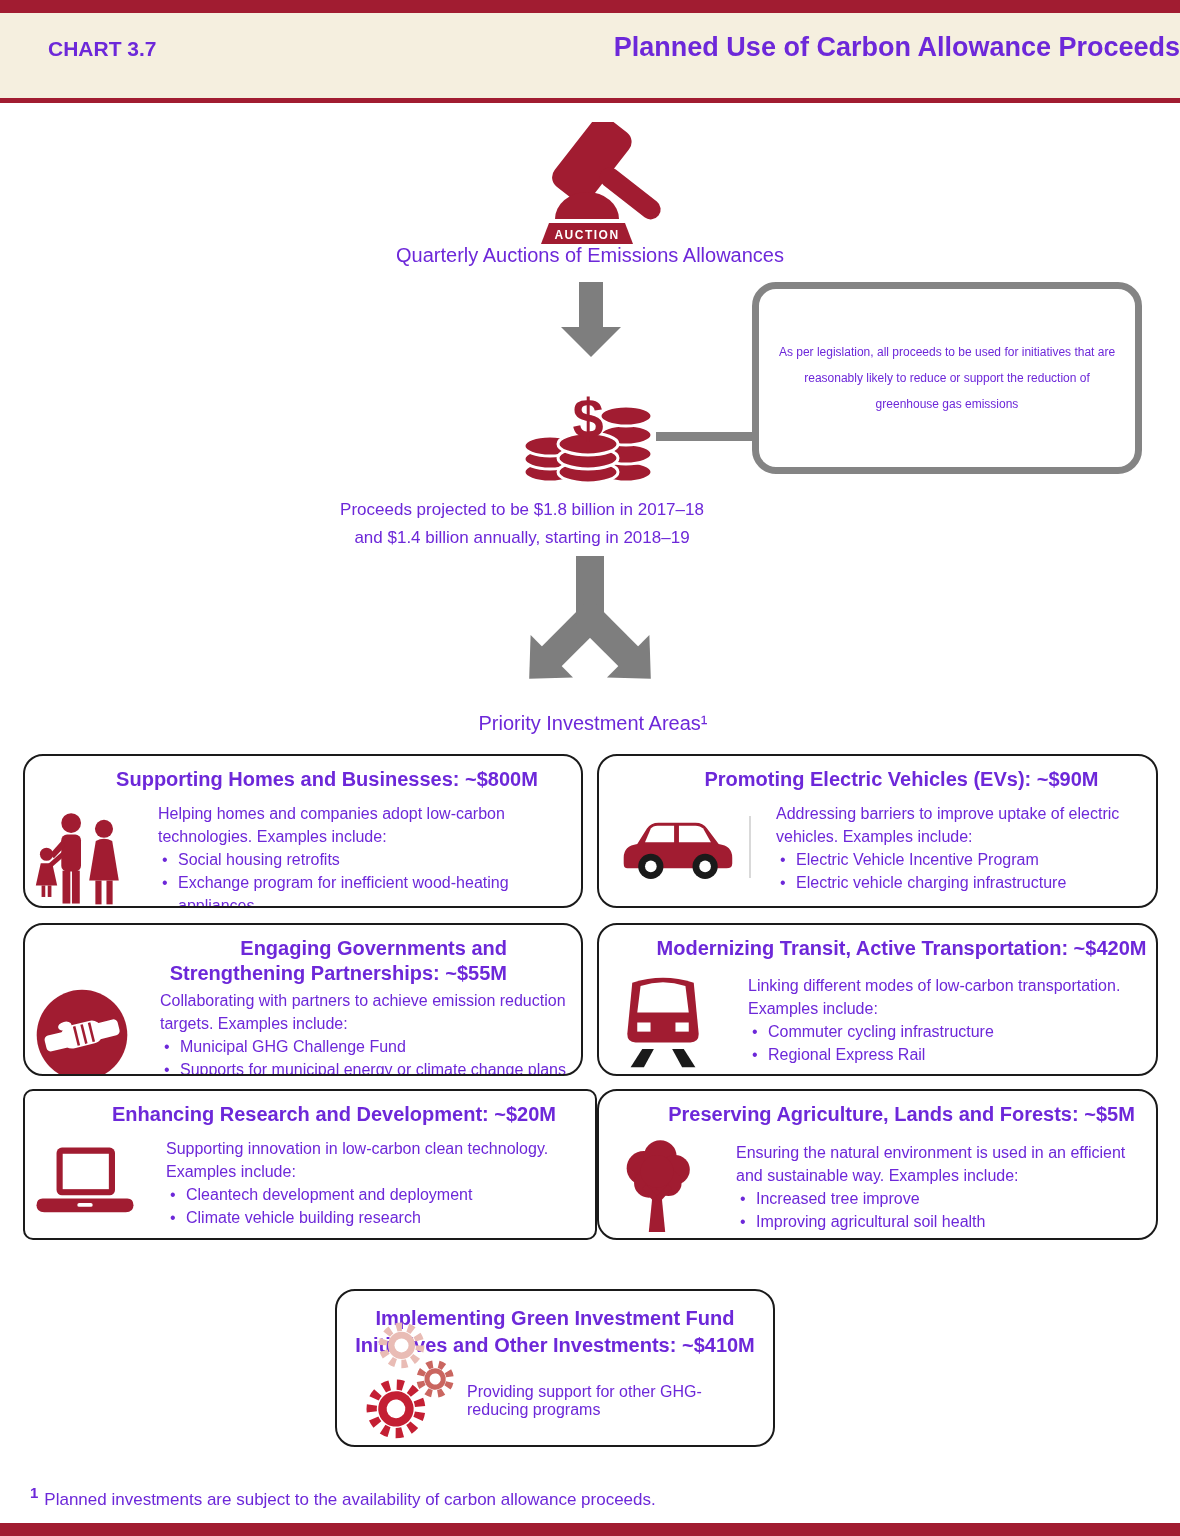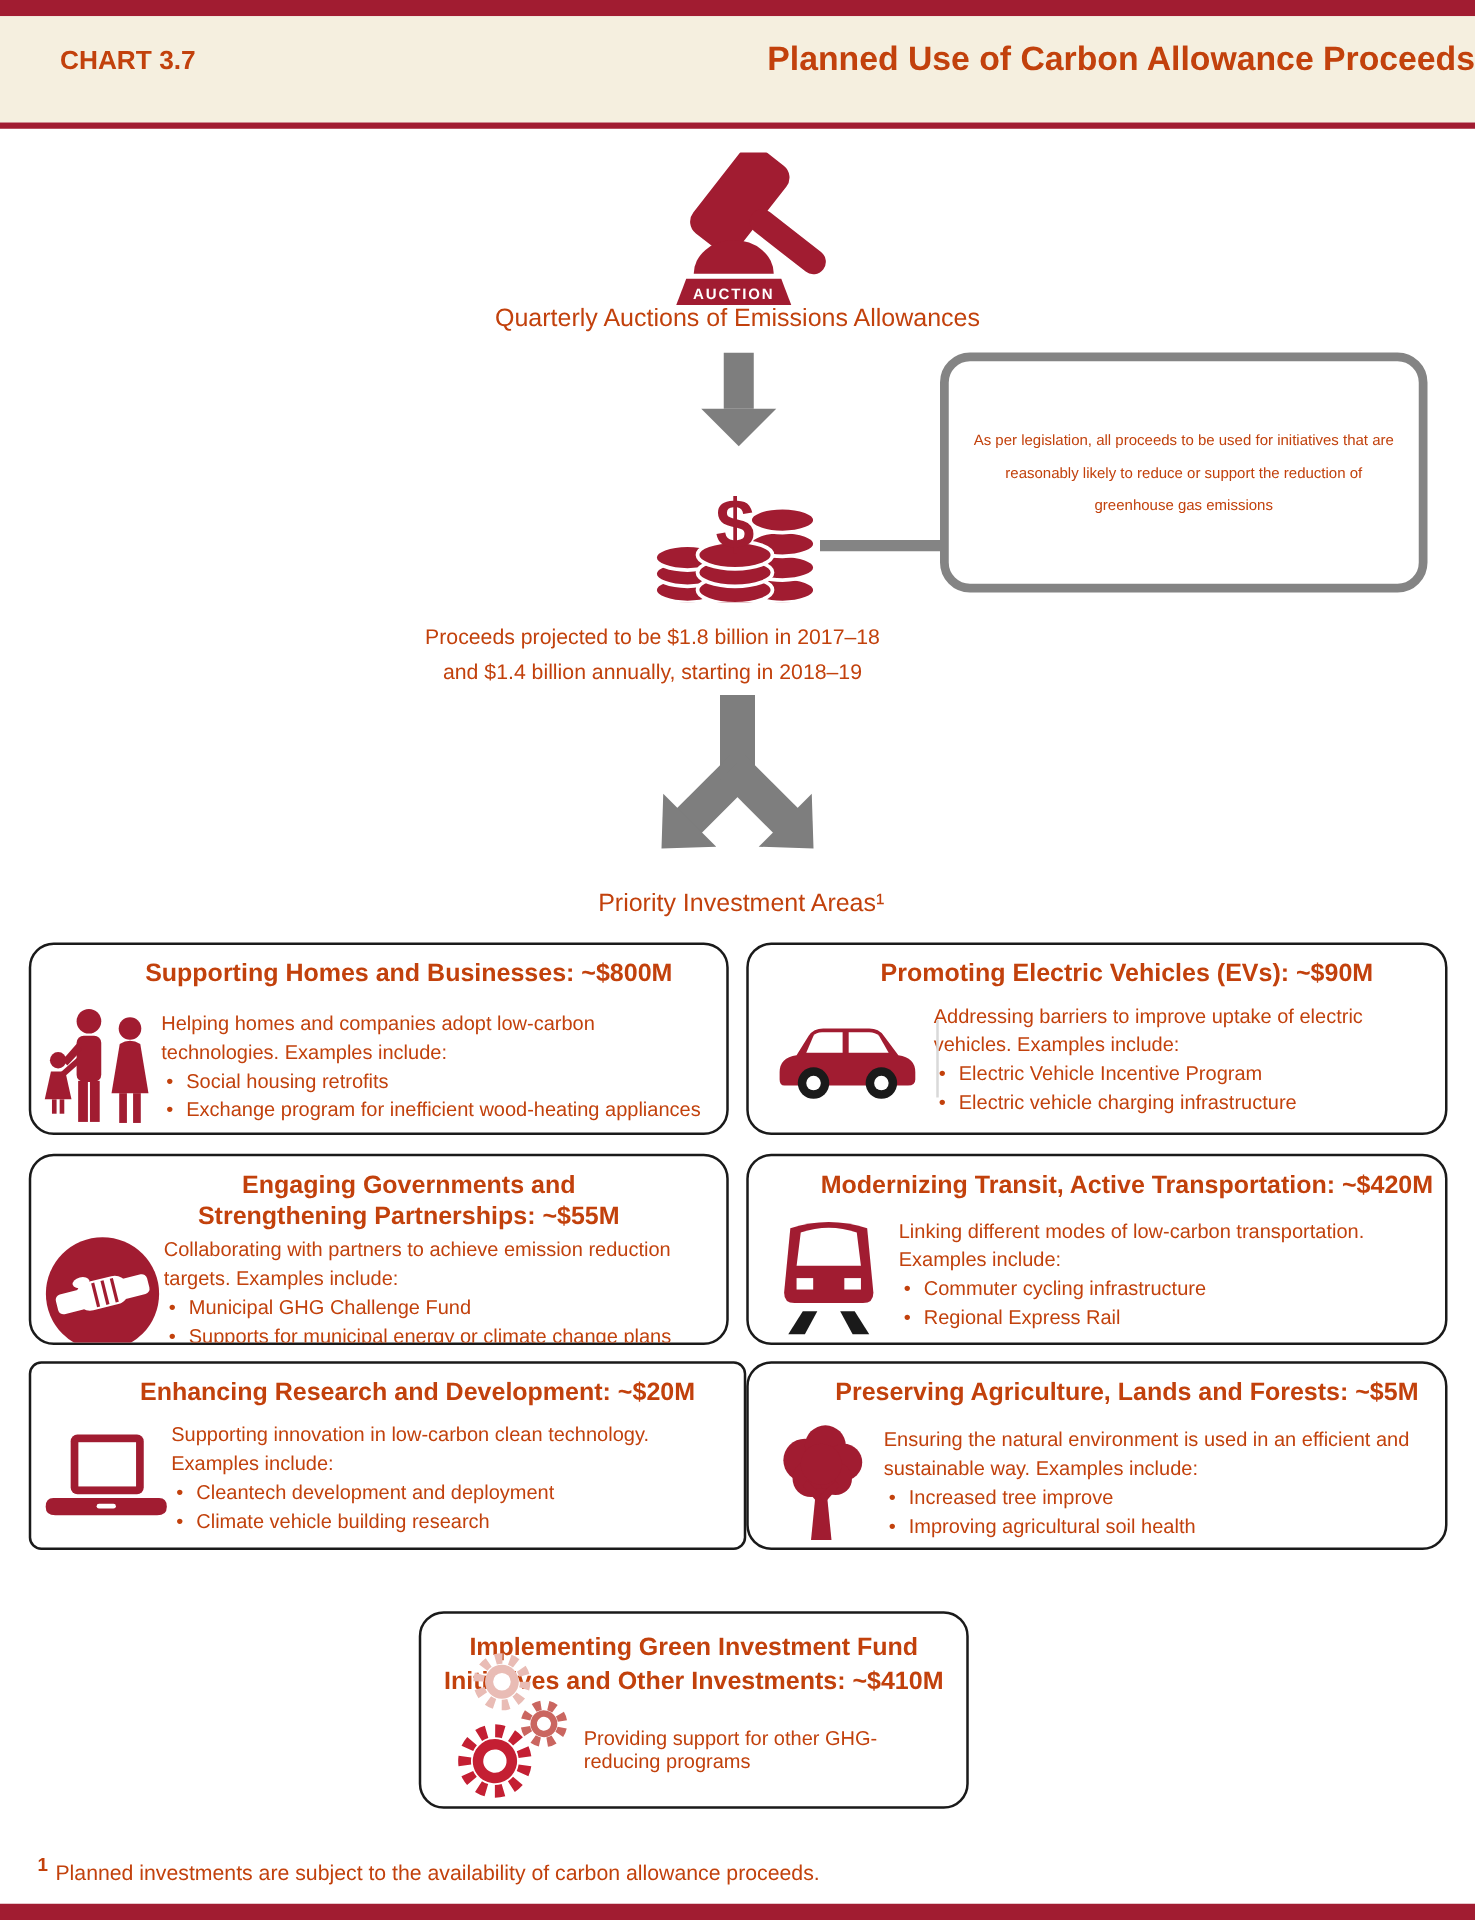--- a/index.html
+++ b/index.html
@@ -1,17 +1,17 @@
 <!DOCTYPE html>
 <html><head>
 <meta charset="utf-8">
 <style>
   html,body{margin:0;padding:0;background:#fff;}
   #page{position:relative;width:1180px;height:1536px;background:#ffffff;overflow:hidden;
-        font-family:"Liberation Sans",sans-serif;color:#c2410c;}
+        font-family:"Liberation Sans",sans-serif;color:#6d28d9;}
   
   .bar{position:absolute;left:0;width:1180px;background:#a11c31;}
   #top-bar{top:0;height:13px;}
   #header-rule{top:98px;height:5px;}
   #bottom-bar{top:1523px;height:13px;}
   #header-band{position:absolute;left:0;top:13px;width:1180px;height:85px;background:#f5efdf;}
   #chart-label{position:absolute;left:48px;top:24px;font-size:21px;font-weight:bold;}
   #page-title{position:absolute;left:0;right:0;top:19px;text-align:right;font-size:27px;font-weight:bold;}
   
   .caption{position:absolute;text-align:center;font-size:20px;}
@@ -19,21 +19,21 @@
   #proceeds-caption{left:222px;top:496px;width:600px;font-size:17px;line-height:28px;}
   #priority-label{left:293px;top:712px;width:600px;}
   .abs{position:absolute;}
   #connector{position:absolute;left:656px;top:432px;width:98px;height:9px;background:#848484;}
   #legislation-box{position:absolute;left:752px;top:282px;width:390px;height:192px;box-sizing:border-box;
      border:7px solid #848484;border-radius:24px;background:#fff;display:flex;align-items:center;justify-content:center;}
   #legislation-text{font-size:12px;line-height:26px;text-align:center;padding:0 14px;}
   
   .area-box{position:absolute;box-sizing:border-box;border:2.5px solid #1a1a1a;border-radius:20px;background:#fff;overflow:hidden;}
   .area-title{font-weight:bold;font-size:20px;line-height:25px;text-align:center;padding-top:11px;margin:0 auto;padding-left:48px;}
-  .area-body{display:flex;align-items:center;margin-top:10px;padding:0 10px 0 8px;}
+  .area-body{display:flex;align-items:center;margin-top:10px;padding:0 10px 0 8px;gap:29px;}
   .area-body.tight{margin-top:2px;}
   .area-icon{flex:0 0 auto;display:flex;align-items:center;justify-content:center;}
   .area-text{flex:1 1 auto;font-size:16px;line-height:23px;padding-right:4px;}
   .bullet{display:flex;}
   .bullet::before{content:"•";flex:0 0 16px;padding-left:4px;}
   .v-divider{position:absolute;left:150px;top:60px;width:1.5px;height:62px;background:#d9d9d9;}
   
   #green-box{position:absolute;left:335px;top:1289px;width:440px;height:158px;box-sizing:border-box;
      border:2.5px solid #1a1a1a;border-radius:20px;background:#fff;overflow:hidden;}
   #green-title{font-weight:bold;font-size:20px;line-height:27px;text-align:center;padding-top:14px;max-width:490px;margin:0 auto;}
@@ -172,21 +172,21 @@
             <span>Electric Vehicle Incentive Program</span>
           </div>
         <div class="bullet">
             <span>Electric vehicle charging infrastructure</span>
           </div>
       </div>
     </div>
   </div>
 
   <div class="area-box" style="left:23px;top:923px;width:560px;height:153px;">
-    <div class="area-title" style="max-width:360px;">Engaging Governments and Strengthening Partnerships: ~$55M</div>
+    <div class="area-title" style="max-width:360px;text-align:right;">Engaging Governments and Strengthening Partnerships: ~$55M</div>
     <div class="area-body tight">
       <div class="area-icon" style="width:98px;">
         <svg width="94" height="94" viewBox="0 0 110 110">
           <circle cx="55" cy="55" r="53" fill="#a11c31"></circle>
           <g transform="rotate(-14 55 55)" fill="#ffffff">
             <rect x="11" y="46" width="28" height="19" rx="5"></rect>
             <rect x="71" y="46" width="28" height="19" rx="5"></rect>
             <rect x="30" y="41" width="50" height="27" rx="13"></rect>
             <ellipse cx="38" cy="40" rx="8" ry="5"></ellipse>
           </g>

